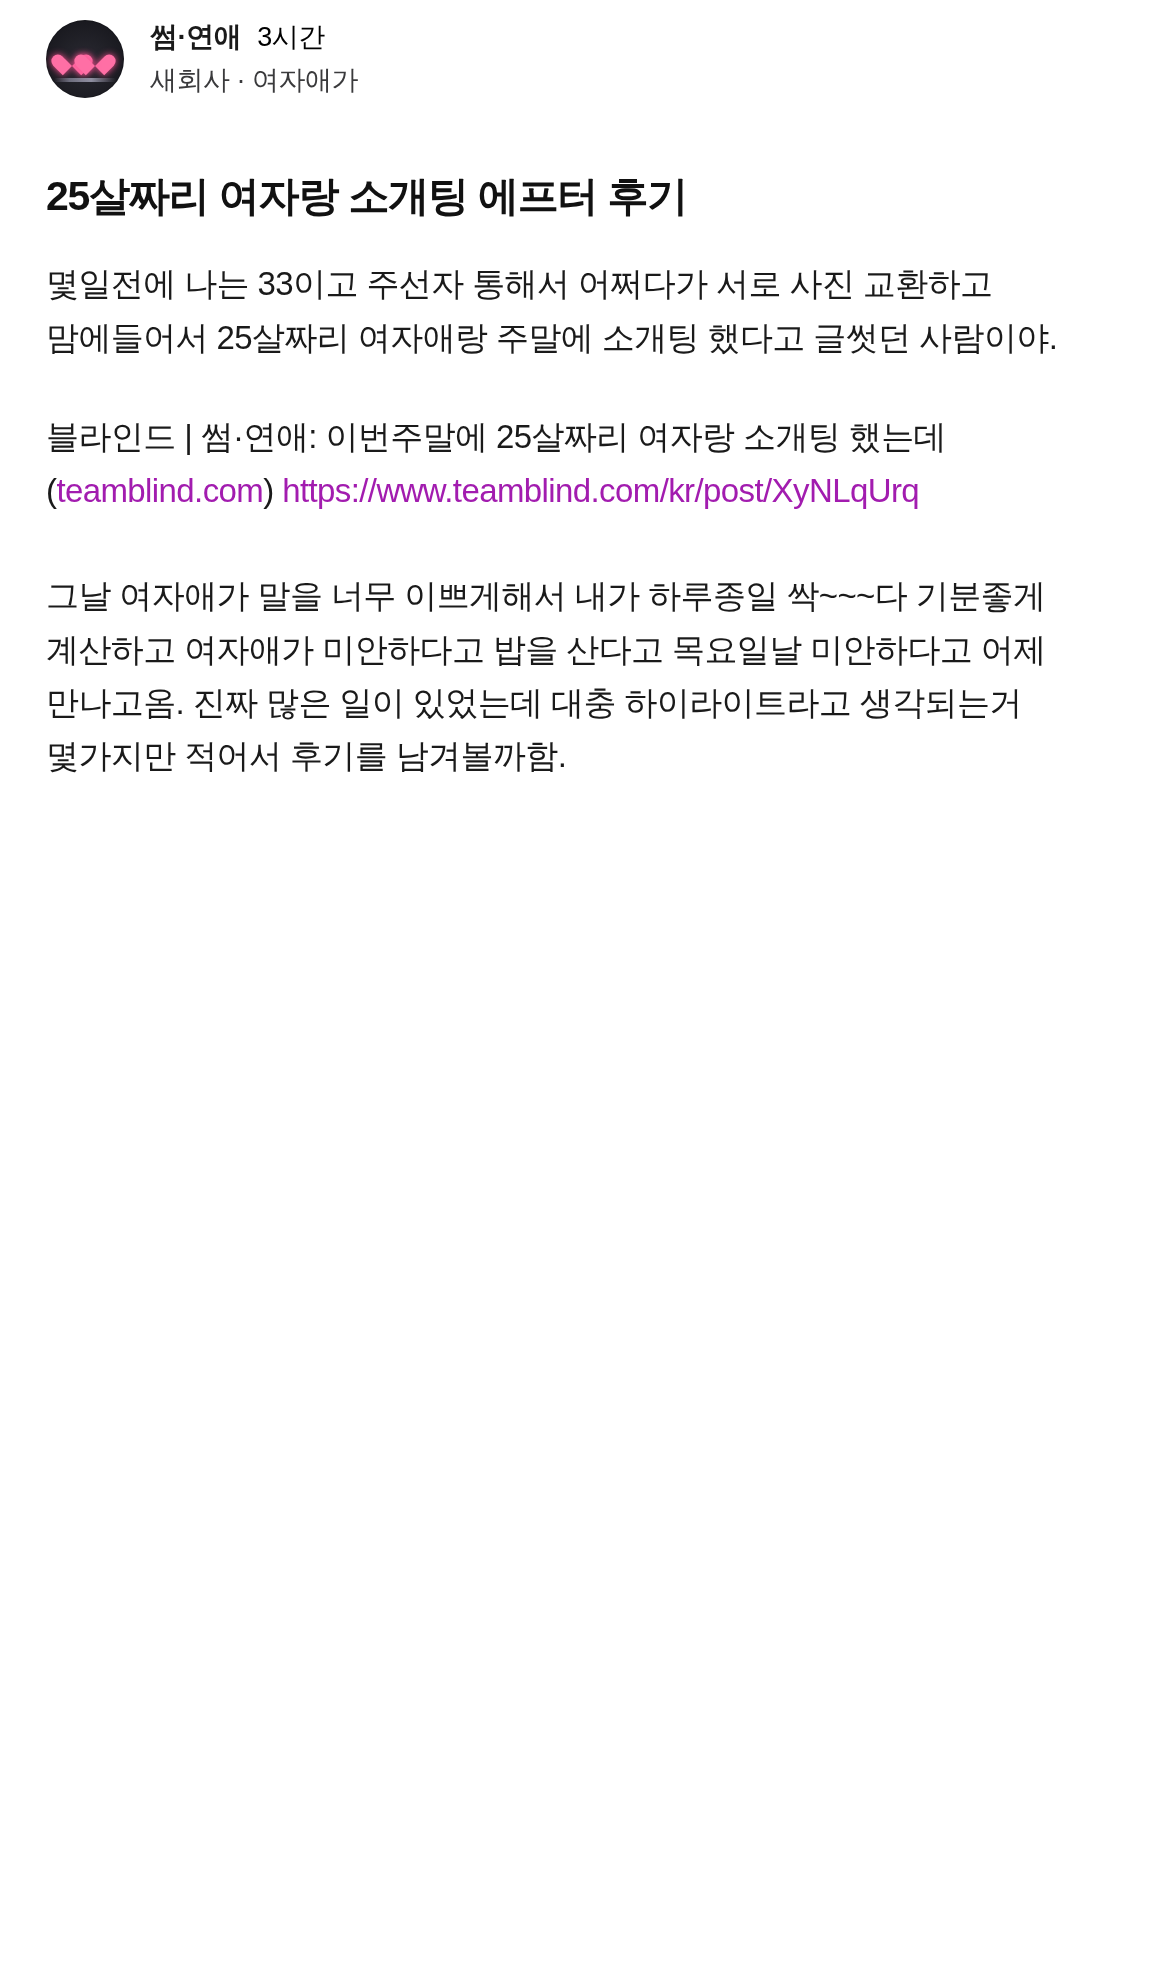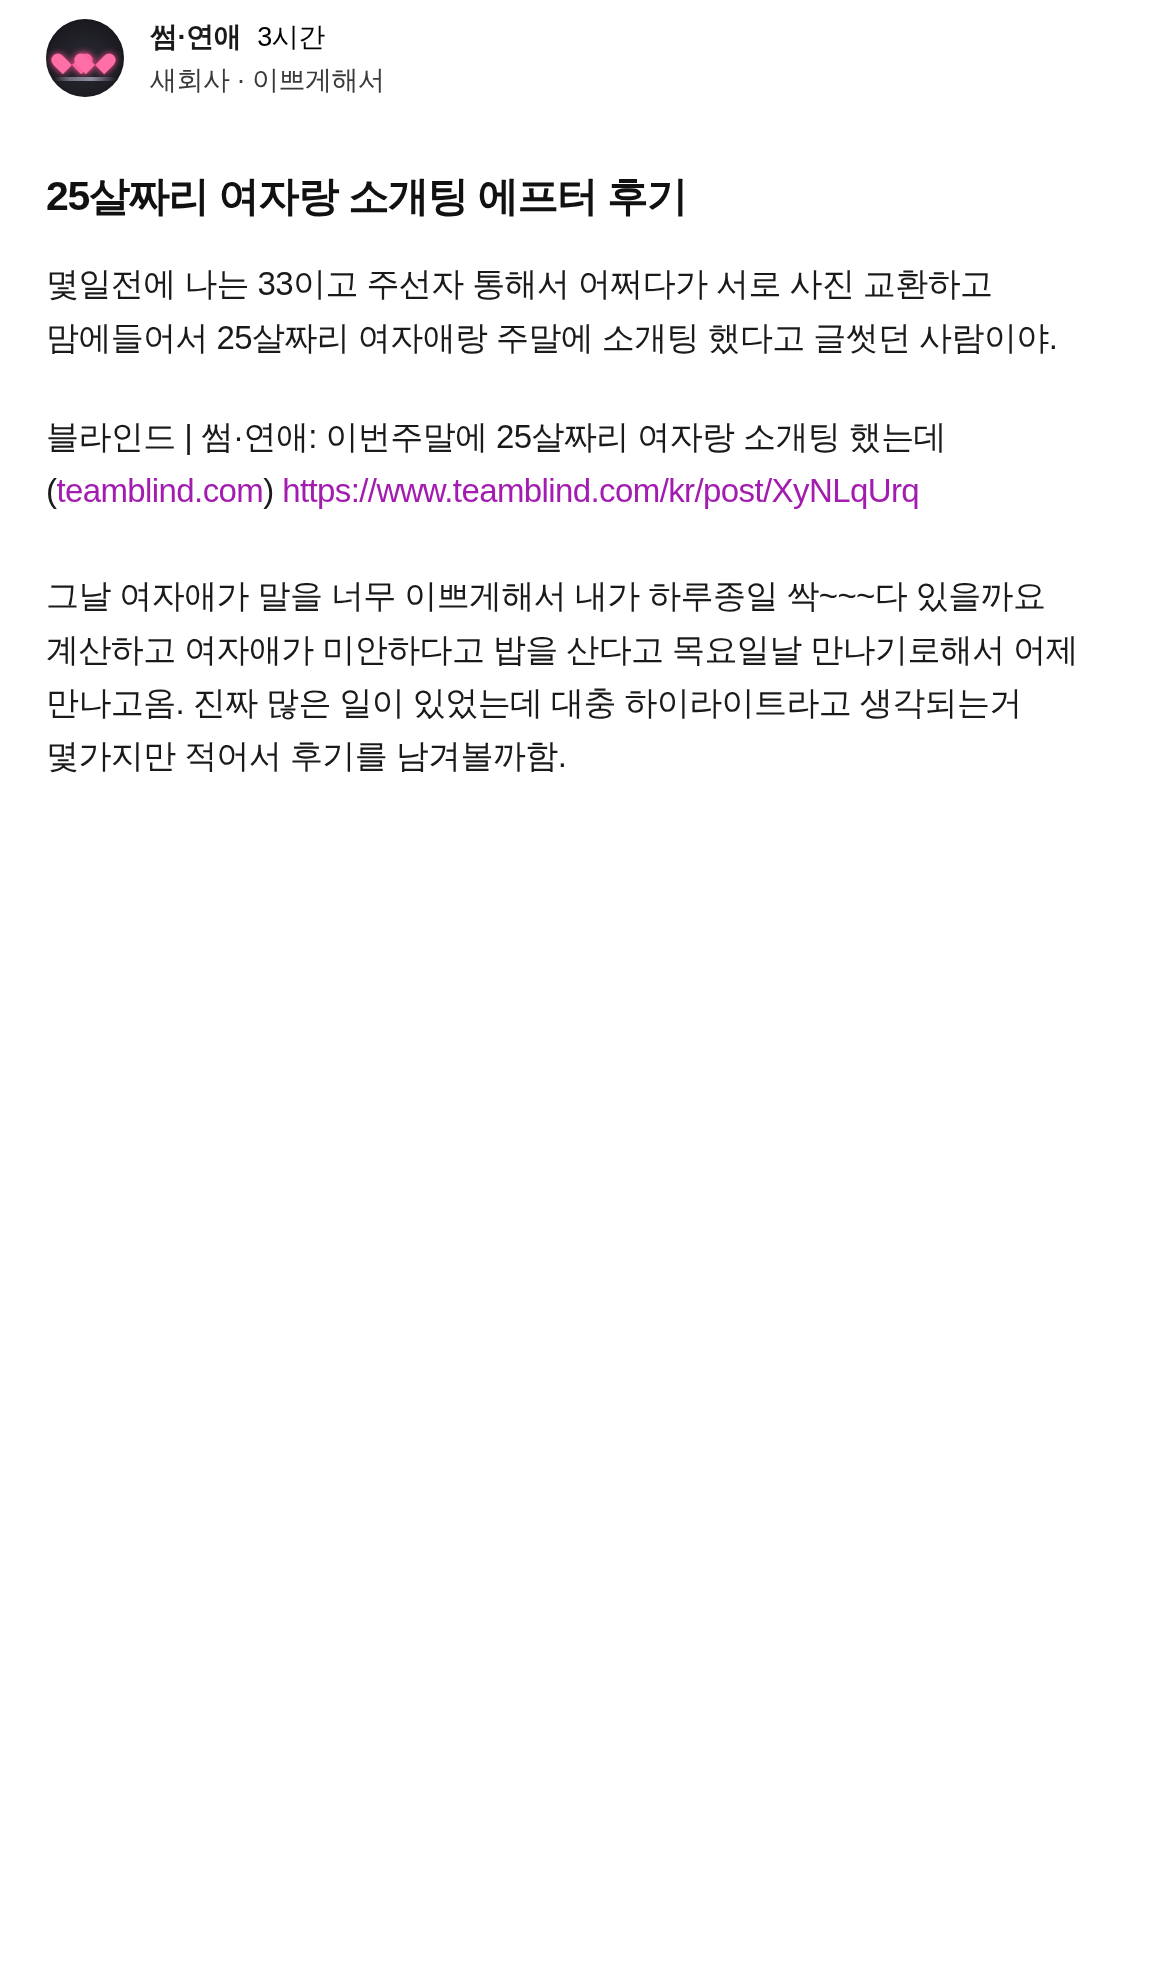--- a/index.html
+++ b/index.html
@@ -11,21 +11,21 @@
     width: 1170px;
     min-height: 1984px;
     font-family: "Liberation Sans", sans-serif;
     color: #1a1a1a;
     -webkit-font-smoothing: antialiased;
   }
 
   
   .post-header {
     display: flex;
-    align-items: center;
+    align-items: flex-end;
     padding: 18px 46px 10px 46px;
     gap: 26px;
   }
   .avatar {
     width: 78px;
     height: 78px;
     border-radius: 50%;
     background: radial-gradient(circle at 50% 55%, #2b2b33 0%, #1a1a20 70%, #101014 100%);
     position: relative;
     flex: 0 0 auto;
@@ -138,32 +138,32 @@
   <div class="avatar">
     <div class="heart left"></div>
     <div class="heart right"></div>
     <div class="shelf"></div>
   </div>
   <div class="header-text">
     <div class="header-line1">
       <span class="board-name">썸·연애</span>
       <span class="post-time">3시간</span>
     </div>
-    <div class="header-line2">새회사 · 이쁘게해서</div>
+    <div class="header-line2">새회사 · 여자애가</div>
   </div>
 </div>
 
 <div class="article">
 
   <h1 class="post-title">25살짜리 여자랑 소개팅 에프터 후기</h1>
 
   <p class="para">몇일전에 나는 33이고 주선자 통해서 어쩌다가 서로 사진 교환하고 맘에들어서 25살짜리 여자애랑 주말에 소개팅 했다고 글썻던 사람이야.</p>
 
   <p class="para link-block">
     <span>블라인드 | 썸·연애: 이번주말에 25살짜리 여자랑 소개팅 했는데 (</span><a class="inline-link" href="#">teamblind.com</a><span>)</span>
     <a class="url-link" href="#">https://www.teamblind.com/kr/post/XyNLqUrq</a>
   </p>
 
-  <p class="para">그날 여자애가 말을 너무 이쁘게해서 내가 하루종일 싹~~~다 있을까요 계산하고 여자애가 미안하다고 밥을 산다고 목요일날 만나기로해서 어제 만나고옴. 진짜 많은 일이 있었는데 대충 하이라이트라고 생각되는거 몇가지만 적어서 후기를 남겨볼까함.</p>
+  <p class="para">그날 여자애가 말을 너무 이쁘게해서 내가 하루종일 싹~~~다 기분좋게 계산하고 여자애가 미안하다고 밥을 산다고 목요일날 미안하다고 어제 만나고옴. 진짜 많은 일이 있었는데 대충 하이라이트라고 생각되는거 몇가지만 적어서 후기를 남겨볼까함.</p>
 
 
 
 </div>
 
 </body></html>

